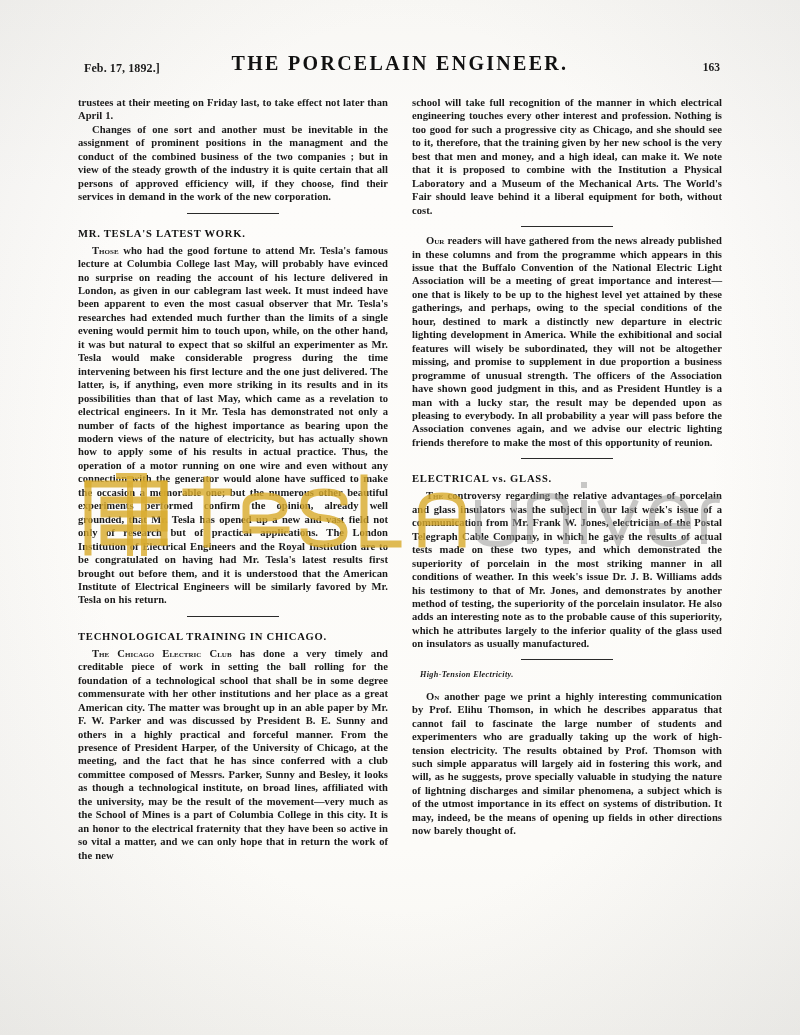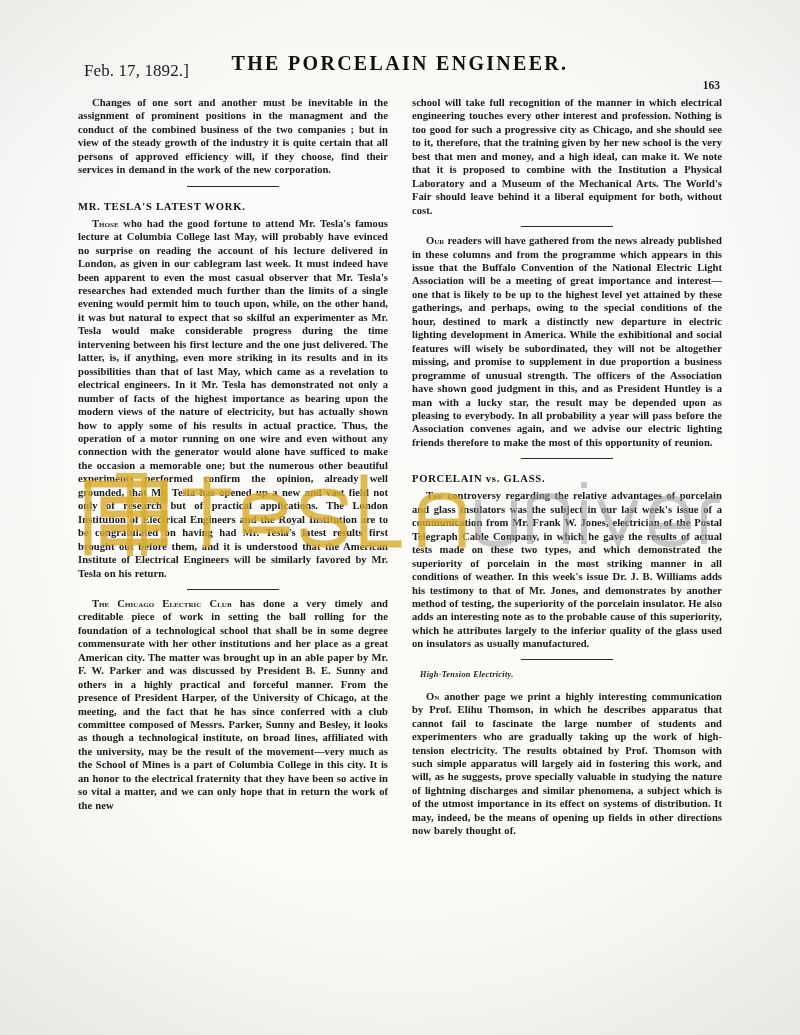--- a/index.html
+++ b/index.html
@@ -35,42 +35,42 @@
   .runhead {
     position: relative;
     height: 34px;
     margin-bottom: 10px;
   }
   .runhead-date {
     position: absolute;
     left: 6px;
     top: 9px;
     font-family: "Liberation Serif", serif;
-    font-weight: normal;
-    font-size: 17px;
+    font-weight: bold;
+    font-size: 12px;
     letter-spacing: 0.1px;
     color: #1c1c1c;
     text-align: right;
   }
   .runhead-title {
     position: absolute;
     left: 0;
     right: 0;
     top: 0;
     text-align: center;
     font-family: "Liberation Serif", serif;
     font-weight: bold;
     font-size: 20px;
     letter-spacing: 2.3px;
     color: #111111;
   }
   .runhead-page {
     position: absolute;
     right: 2px;
-    top: 27px;
+    top: 9px;
     font-weight: bold;
     font-size: 11.5px;
     color: #1c1c1c;
   }
   
   .columns {
     display: flex;
     gap: 24px;
     align-items: flex-start;
   }
@@ -169,40 +169,42 @@
     <div class="runhead">
       <div class="runhead-date">Feb. 17, 1892.]</div>
       <div class="runhead-title">THE PORCELAIN ENGINEER.</div>
       <div class="runhead-page">163</div>
     </div>
 
     <div class="columns">
 
       <div class="col">
 
+        <p class="body cont">trustees at their meeting on Friday last, to take effect not later than April 1.</p>
         <p class="body">Changes of one sort and another must be inevitable in the assignment of prominent positions in the managment and the conduct of the combined business of the two companies ; but in view of the steady growth of the industry it is quite certain that all persons of approved efficiency will, if they choose, find their services in demand in the work of the new corporation.</p>
 
         <div class="rule"></div>
         <h2 class="sec">MR. TESLA'S LATEST WORK.</h2>
         <p class="body"><span class="sc">Those</span><span> who had the good fortune to attend Mr. Tesla's famous lecture at Columbia College last May, will probably have evinced no surprise on reading the account of his lecture delivered in London, as given in our cablegram last week. It must indeed have been apparent to even the most casual observer that Mr. Tesla's researches had extended much further than the limits of a single evening would permit him to touch upon, while, on the other hand, it was but natural to expect that so skilful an experimenter as Mr. Tesla would make considerable progress during the time intervening between his first lecture and the one just delivered. The latter, is, if anything, even more striking in its results and in its possibilities than that of last May, which came as a revelation to electrical engineers. In it Mr. Tesla has demonstrated not only a number of facts of the highest importance as bearing upon the modern views of the nature of electricity, but has actually shown how to apply some of his results in actual practice. Thus, the operation of a motor running on one wire and even without any connection with the generator would alone have sufficed to make the occasion a memorable one; but the numerous other beautiful experiments performed confirm the opinion, already well grounded, that Mr. Tesla has opened up a new and vast field not only of research but of practical applications. The London Institution of Electrical Engineers and the Royal Institution are to be congratulated on having had Mr. Tesla's latest results first brought out before them, and it is understood that the American Institute of Electrical Engineers will be similarly favored by Mr. Tesla on his return.</span></p>
 
         <div class="rule"></div>
+        <h2 class="sec">TECHNOLOGICAL TRAINING IN CHICAGO.</h2>
         <p class="body"><span class="sc">The Chicago Electric Club</span><span> has done a very timely and creditable piece of work in setting the ball rolling for the foundation of a technological school that shall be in some degree commensurate with her other institutions and her place as a great American city. The matter was brought up in an able paper by Mr. F. W. Parker and was discussed by President B. E. Sunny and others in a highly practical and forceful manner. From the presence of President Harper, of the University of Chicago, at the meeting, and the fact that he has since conferred with a club committee composed of Messrs. Parker, Sunny and Besley, it looks as though a technological institute, on broad lines, affiliated with the university, may be the result of the movement—very much as the School of Mines is a part of Columbia College in this city. It is an honor to the electrical fraternity that they have been so active in so vital a matter, and we can only hope that in return the work of the new</span></p>
 
       </div>
 
       <div class="col">
 
         <p class="body cont">school will take full recognition of the manner in which electrical engineering touches every other interest and profession. Nothing is too good for such a progressive city as Chicago, and she should see to it, therefore, that the training given by her new school is the very best that men and money, and a high ideal, can make it. We note that it is proposed to combine with the Institution a Physical Laboratory and a Museum of the Mechanical Arts. The World's Fair should leave behind it a liberal equipment for both, without cost.</p>
 
         <div class="rule"></div>
         <p class="body"><span class="sc">Our</span><span> readers will have gathered from the news already published in these columns and from the programme which appears in this issue that the Buffalo Convention of the National Electric Light Association will be a meeting of great importance and interest—one that is likely to be up to the highest level yet attained by these gatherings, and perhaps, owing to the special conditions of the hour, destined to mark a distinctly new departure in electric lighting development in America. While the exhibitional and social features will wisely be subordinated, they will not be altogether missing, and promise to supplement in due proportion a business programme of unusual strength. The officers of the Association have shown good judgment in this, and as President Huntley is a man with a lucky star, the result may be depended upon as pleasing to everybody. In all probability a year will pass before the Association convenes again, and we advise our electric lighting friends therefore to make the most of this opportunity of reunion.</span></p>
 
         <div class="rule"></div>
-        <h2 class="sec">PORCELAIN vs. GLASS.</h2>
+        <h2 class="sec">ELECTRICAL vs. GLASS.</h2>
         <p class="body"><span class="sc">The</span><span> controversy regarding the relative advantages of porcelain and glass insulators was the subject in our last week's issue of a communication from Mr. Frank W. Jones, electrician of the Postal Telegraph Cable Company, in which he gave the results of actual tests made on these two types, and which demonstrated the superiority of porcelain in the most striking manner in all conditions of weather. In this week's issue Dr. J. B. Williams adds his testimony to that of Mr. Jones, and demonstrates by another method of testing, the superiority of the porcelain insulator. He also adds an interesting note as to the probable cause of this superiority, which he attributes largely to the inferior quality of the glass used on insulators as usually manufactured.</span></p>
 
         <div class="rule tight"></div>
         <h3 class="subsec">High-Tension Electricity.</h3>
         <p class="body"><span class="sc">On</span><span> another page we print a highly interesting communication by Prof. Elihu Thomson, in which he describes apparatus that cannot fail to fascinate the large number of students and experimenters who are gradually taking up the work of high-tension electricity. The results obtained by Prof. Thomson with such simple apparatus will largely aid in fostering this work, and will, as he suggests, prove specially valuable in studying the nature of lightning discharges and similar phenomena, a subject which is of the utmost importance in its effect on systems of distribution. It may, indeed, be the means of opening up fields in other directions now barely thought of.</span></p>
 
       </div>
     </div>
   </div>
 

